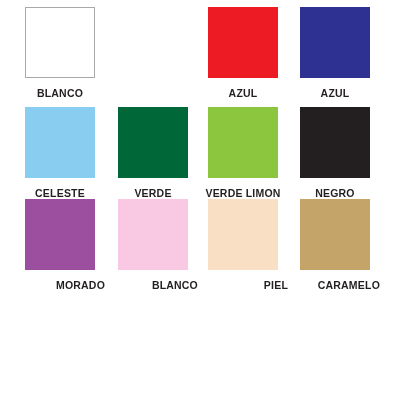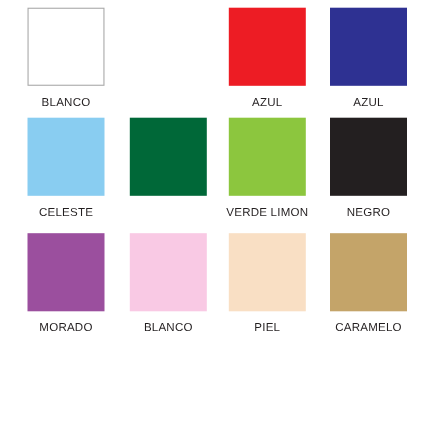--- a/index.html
+++ b/index.html
@@ -11,20 +11,21 @@
     height: 400px;
     background: #ffffff;
     font-family: "Liberation Sans", sans-serif;
     overflow: hidden;
   }
   #palette {
     position: relative;
     width: 400px;
     height: 400px;
     box-sizing: border-box;
+    font-weight: bold;
   }
   .swatch-cell {
     position: absolute;
     width: 90px;
     box-sizing: border-box;
     text-align: center;
   }
   .swatch-chip {
     width: 70px;
     height: 71px;
@@ -46,21 +47,21 @@
     font-family: "Liberation Sans", sans-serif;
   }
   
   .col-0 { left: 15px; }
   .col-1 { left: 108px; }
   .col-2 { left: 198px; }
   .col-3 { left: 290px; }
   
   .row-0 { top: 7px; }
   .row-1 { top: 107px; }
-  .row-2 { top: 212px; }
+  .row-2 { top: 199px; text-align: right; }
   .row-3 { top: 307px; }
 </style>
 </head>
 <body>
 
 <div id="palette">
     <div class="swatch-cell col-0 row-0">
       <div class="swatch-chip bordered" style="background-color: rgb(255, 255, 255);"></div>
       <span class="swatch-label">BLANCO</span>
     </div>
@@ -71,20 +72,21 @@
     <div class="swatch-cell col-3 row-0">
       <div class="swatch-chip" style="background-color: rgb(46, 49, 146);"></div>
       <span class="swatch-label">AZUL</span>
     </div>
     <div class="swatch-cell col-0 row-1">
       <div class="swatch-chip" style="background-color: rgb(137, 205, 241);"></div>
       <span class="swatch-label">CELESTE</span>
     </div>
     <div class="swatch-cell col-1 row-1">
       <div class="swatch-chip" style="background-color: rgb(0, 104, 56);"></div>
+      <span class="swatch-label">VERDE</span>
     </div>
     <div class="swatch-cell col-2 row-1">
       <div class="swatch-chip" style="background-color: rgb(140, 198, 62);"></div>
       <span class="swatch-label">VERDE LIMON</span>
     </div>
     <div class="swatch-cell col-3 row-1">
       <div class="swatch-chip" style="background-color: rgb(35, 31, 32);"></div>
       <span class="swatch-label">NEGRO</span>
     </div>
     <div class="swatch-cell col-0 row-2">

